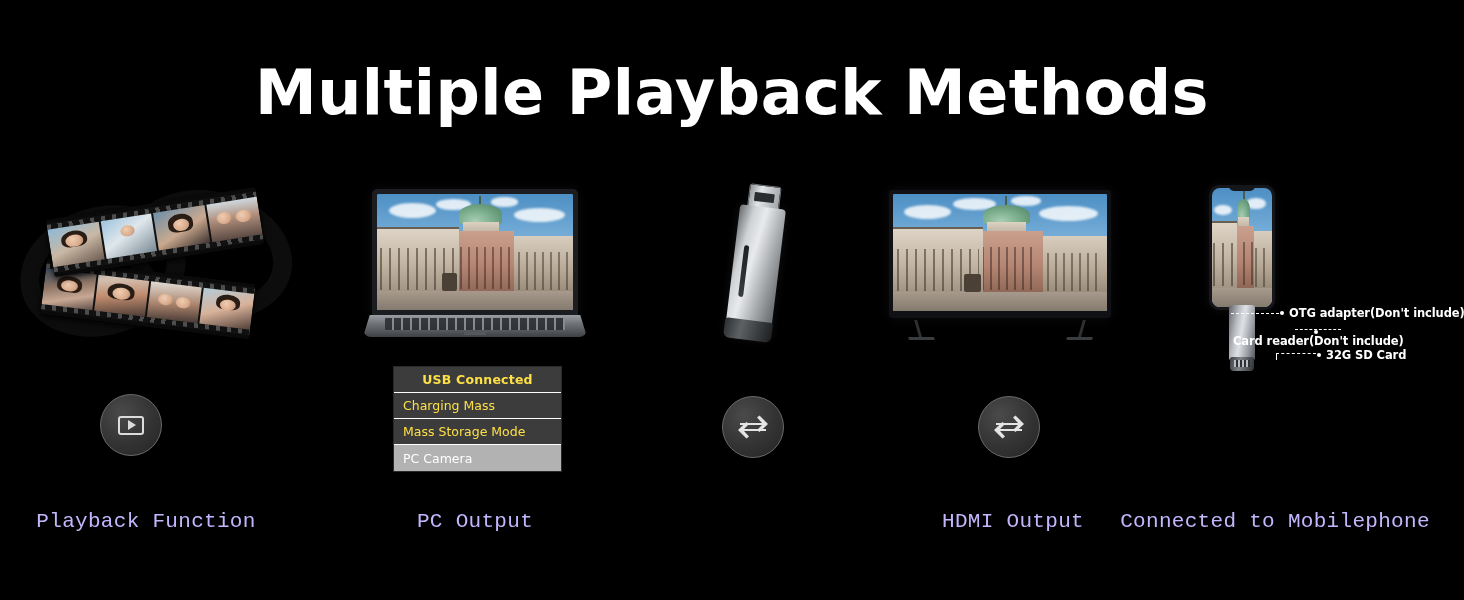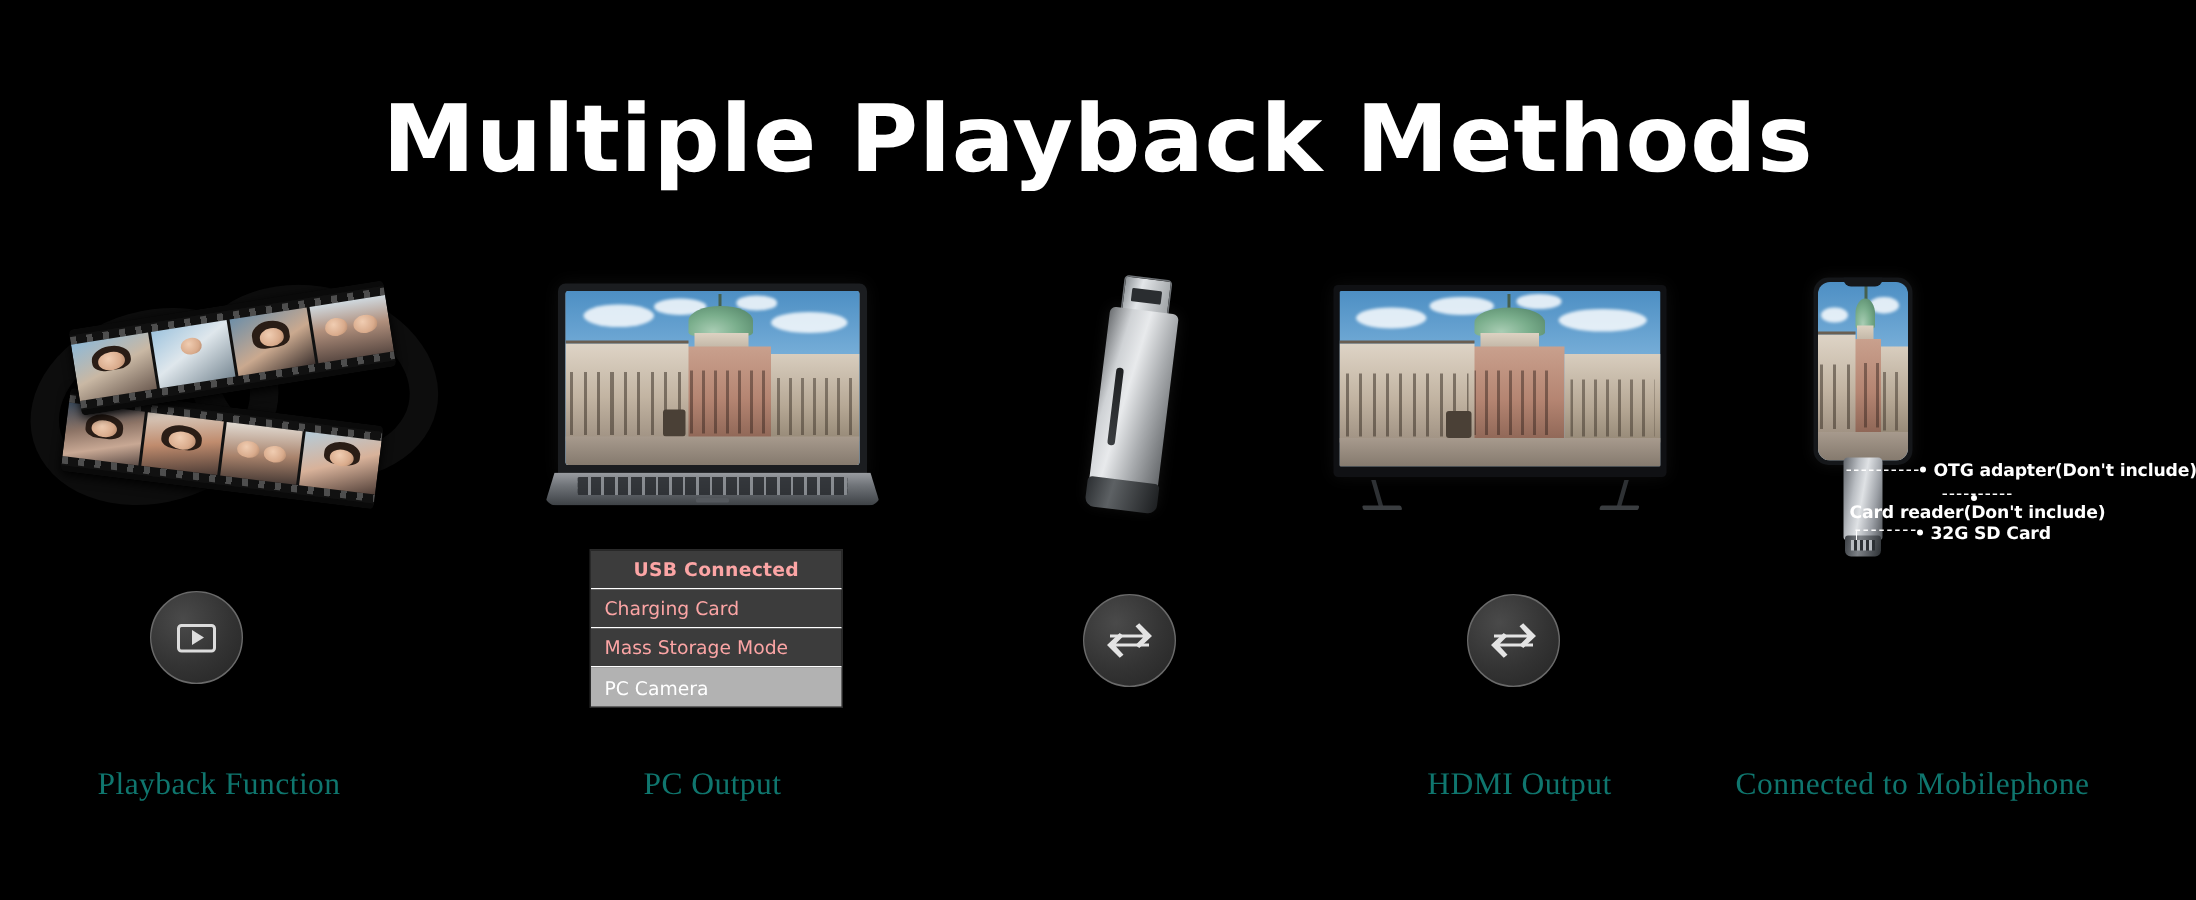--- a/index.html
+++ b/index.html
@@ -36,22 +36,22 @@
     position: relative;
     height: 180px;
     display: flex;
     align-items: center;
     justify-content: center;
   }
   .col-label {
     position: absolute;
     top: 510px;
     text-align: center;
-    color: #0f766e;
-    font-family: Liberation Serif, serif;
+    color: #c4b5fd;
+    font-family: Liberation Mono, monospace;
     font-size: 21px;
     font-weight: 400;
     letter-spacing: 0.3px;
     white-space: nowrap;
   }
 
   
   .circle-icon {
     position: absolute;
     width: 62px; height: 62px;
@@ -266,21 +266,21 @@
     position: absolute;
     left: 393px; top: 366px;
     width: 169px;
     border: 1px solid #2a2a2a;
     font-family: "DejaVu Sans", sans-serif;
   }
   .usb-row {
     height: 26px;
     display: flex; align-items: center;
     font-size: 12.5px;
-    color: #fca5a5;
+    color: #fde047;
     border-bottom: 1px solid #ffffff;
   }
   .usb-row:last-child { border-bottom: none; }
   .usb-head {
     background: #3c3c3c;
     justify-content: center;
     font-weight: 700;
     letter-spacing: .2px;
   }
   .usb-item { background: #3c3c3c; padding-left: 9px; }
@@ -414,21 +414,21 @@
     font-family: "DejaVu Sans", sans-serif;
     font-size: 11.5px;
     font-weight: 700;
     white-space: nowrap;
     letter-spacing: -.1px;
   }
   #co1 { left: 1231px; top: 306px; }
   #co1 .dash { width: 48px; }
   #co2 { left: 1233px; top: 329px; flex-direction: column; }
   #co2 .dash { width: 46px; }
-  #co3 { left: 1237px; top: 348px; }
+  #co3 { left: 1276px; top: 348px; }
   #co3 .dash { width: 40px; border-left: 1.4px solid #fff; height: 7px; margin-top: 3px; }
 
   
   #lbl1 { left: 10px;   width: 272px; }
   #lbl2 { left: 345px;  width: 260px; }
   #lbl3 { left: 640px;  width: 240px; }
   #lbl4 { left: 893px;  width: 240px; }
   #lbl5 { left: 1120px; width: 310px; }
 </style>
 </head>
@@ -524,21 +524,21 @@
         </div>
         <div class="base"></div>
         <div class="keys"></div>
         <div class="trackpad"></div>
       </div>
     </div>
   </div>
 
   <div class="usb-menu">
     <div class="usb-row usb-head">USB Connected</div>
-    <div class="usb-row usb-item">Charging Card</div>
+    <div class="usb-row usb-item">Charging Mass</div>
     <div class="usb-row usb-item">Mass Storage Mode</div>
     <div class="usb-row usb-item selected">PC Camera</div>
   </div>
 
   <div class="col-label" id="lbl2">PC Output</div>
 
   <div class="col" id="col3">
     <div class="col-art">
       <div class="flash">
         <div class="fl-plug"></div>

